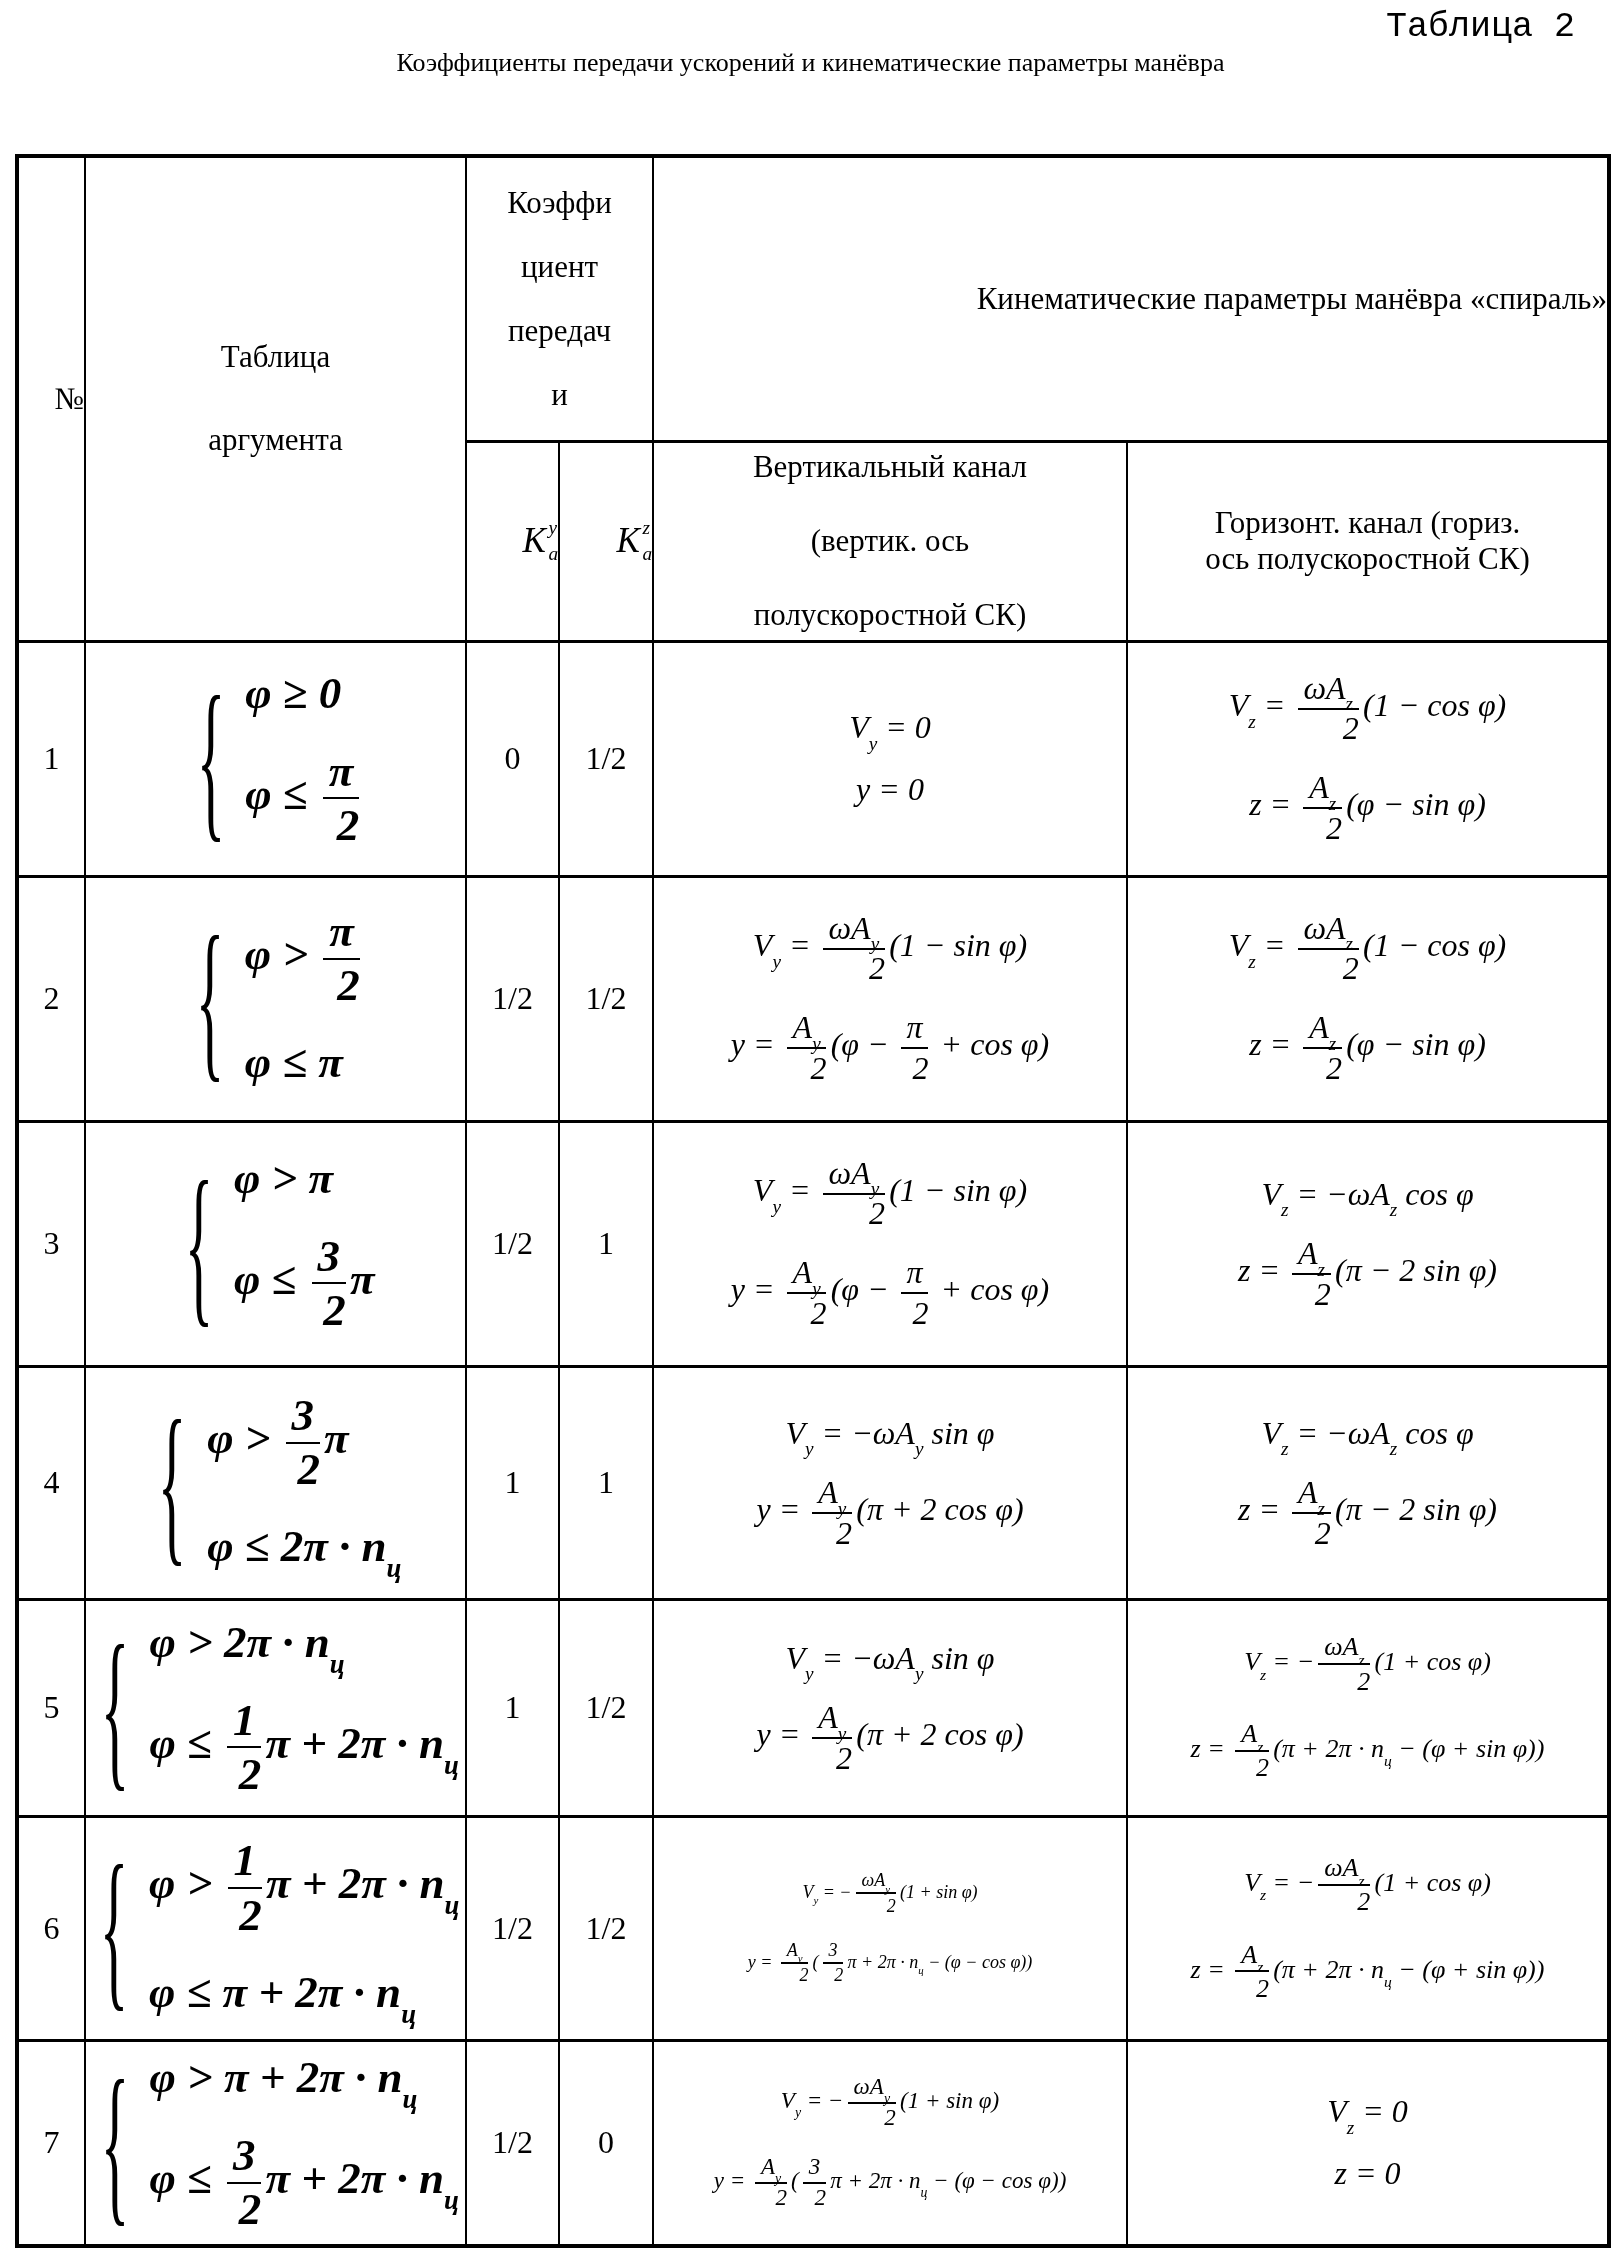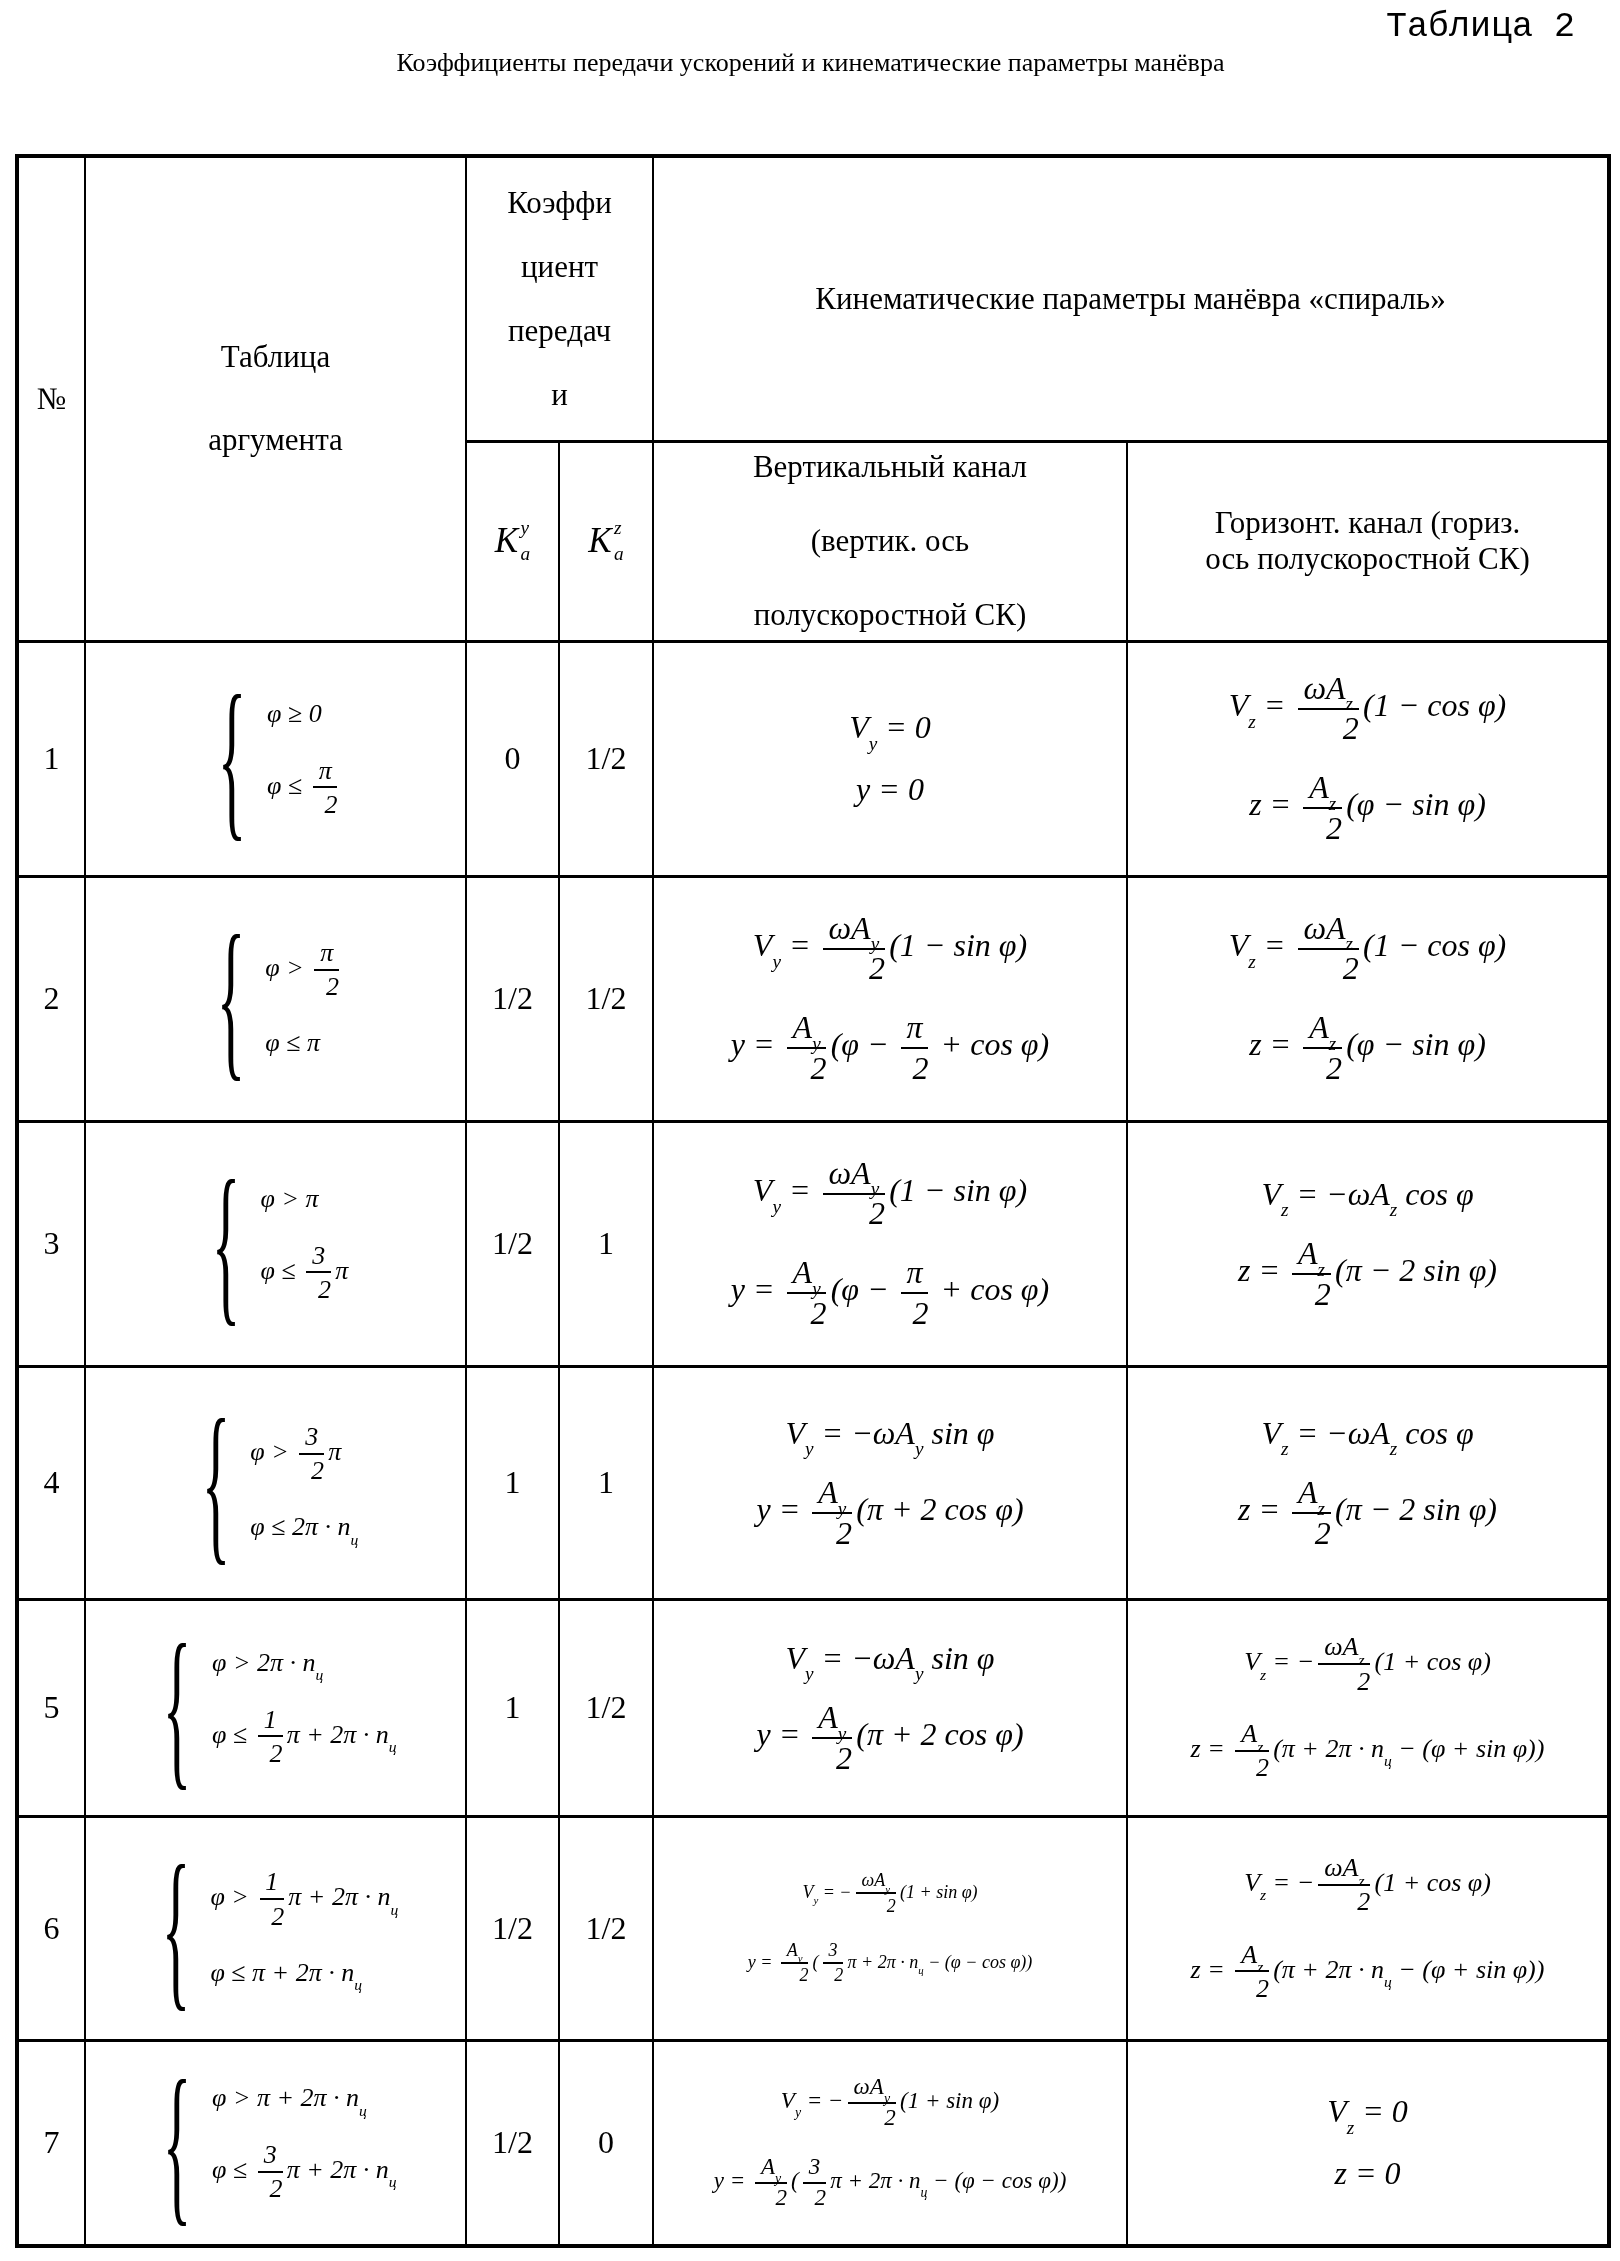--- a/index.html
+++ b/index.html
@@ -16,21 +16,21 @@
   }
   table{
     position:absolute;top:154px;left:15px;width:1592px;
     border-collapse:collapse;table-layout:fixed;
     border:4.2px solid #000;
   }
   th,td{
     border-left:2.5px solid #000;border-top:3.3px solid #000;
     padding:0;vertical-align:middle;text-align:center;font-weight:normal;
   }
-  thead th{font-size:31px;}
+  thead th{font-size:31px;text-align:right;}
   thead tr:nth-child(1){height:285px;}
   thead tr:nth-child(2){height:200px;}
   tbody tr:nth-child(1){height:235px;}
   tbody tr:nth-child(2){height:245px;}
   tbody tr:nth-child(3){height:245px;}
   tbody tr:nth-child(4){height:233px;}
   tbody tr:nth-child(5){height:217px;}
   tbody tr:nth-child(6){height:224px;}
   tbody tr:nth-child(7){height:206px;}
 
@@ -52,21 +52,21 @@
   .math sub{font-size:0.6em;font-style:italic;line-height:0;position:relative;top:0.22em;}
   .frac{display:inline-block;vertical-align:middle;text-align:right;margin:0 4.2px;line-height:1.05;}
   .frac .num{display:block;border-bottom:2.5px solid #000;padding:0 5.8px 2.5px;}
   .frac .den{display:block;padding-top:2.5px;}
 
   .lines{display:flex;flex-direction:column;align-items:center;justify-content:center;gap:25px;}
   .numcell{font-size:32px;}
   .kcell{font-size:32px;}
   .cond-wrap{display:flex;align-items:center;justify-content:center;gap:11.6px;height:100%;}
   .cond-lines{display:flex;flex-direction:column;gap:28px;align-items:flex-start;}
-  .cond{font-size:26px;}
+  .cond{font-size:45px;font-weight:bold;}
   .brace{font-style:normal;font-size:96px;line-height:1;font-weight:100;
     transform:scale(0.62,1.85);transform-origin:center;display:inline-block;
     font-family:"Liberation Serif",serif;}
 
   
   tbody tr:nth-child(5) .horiz .math{font-size:26px;}
   tbody tr:nth-child(6) .vert  .math{font-size:18px;}
   tbody tr:nth-child(6) .horiz .math{font-size:26px;}
   tbody tr:nth-child(7) .vert  .math{font-size:23px;}
 </style>

